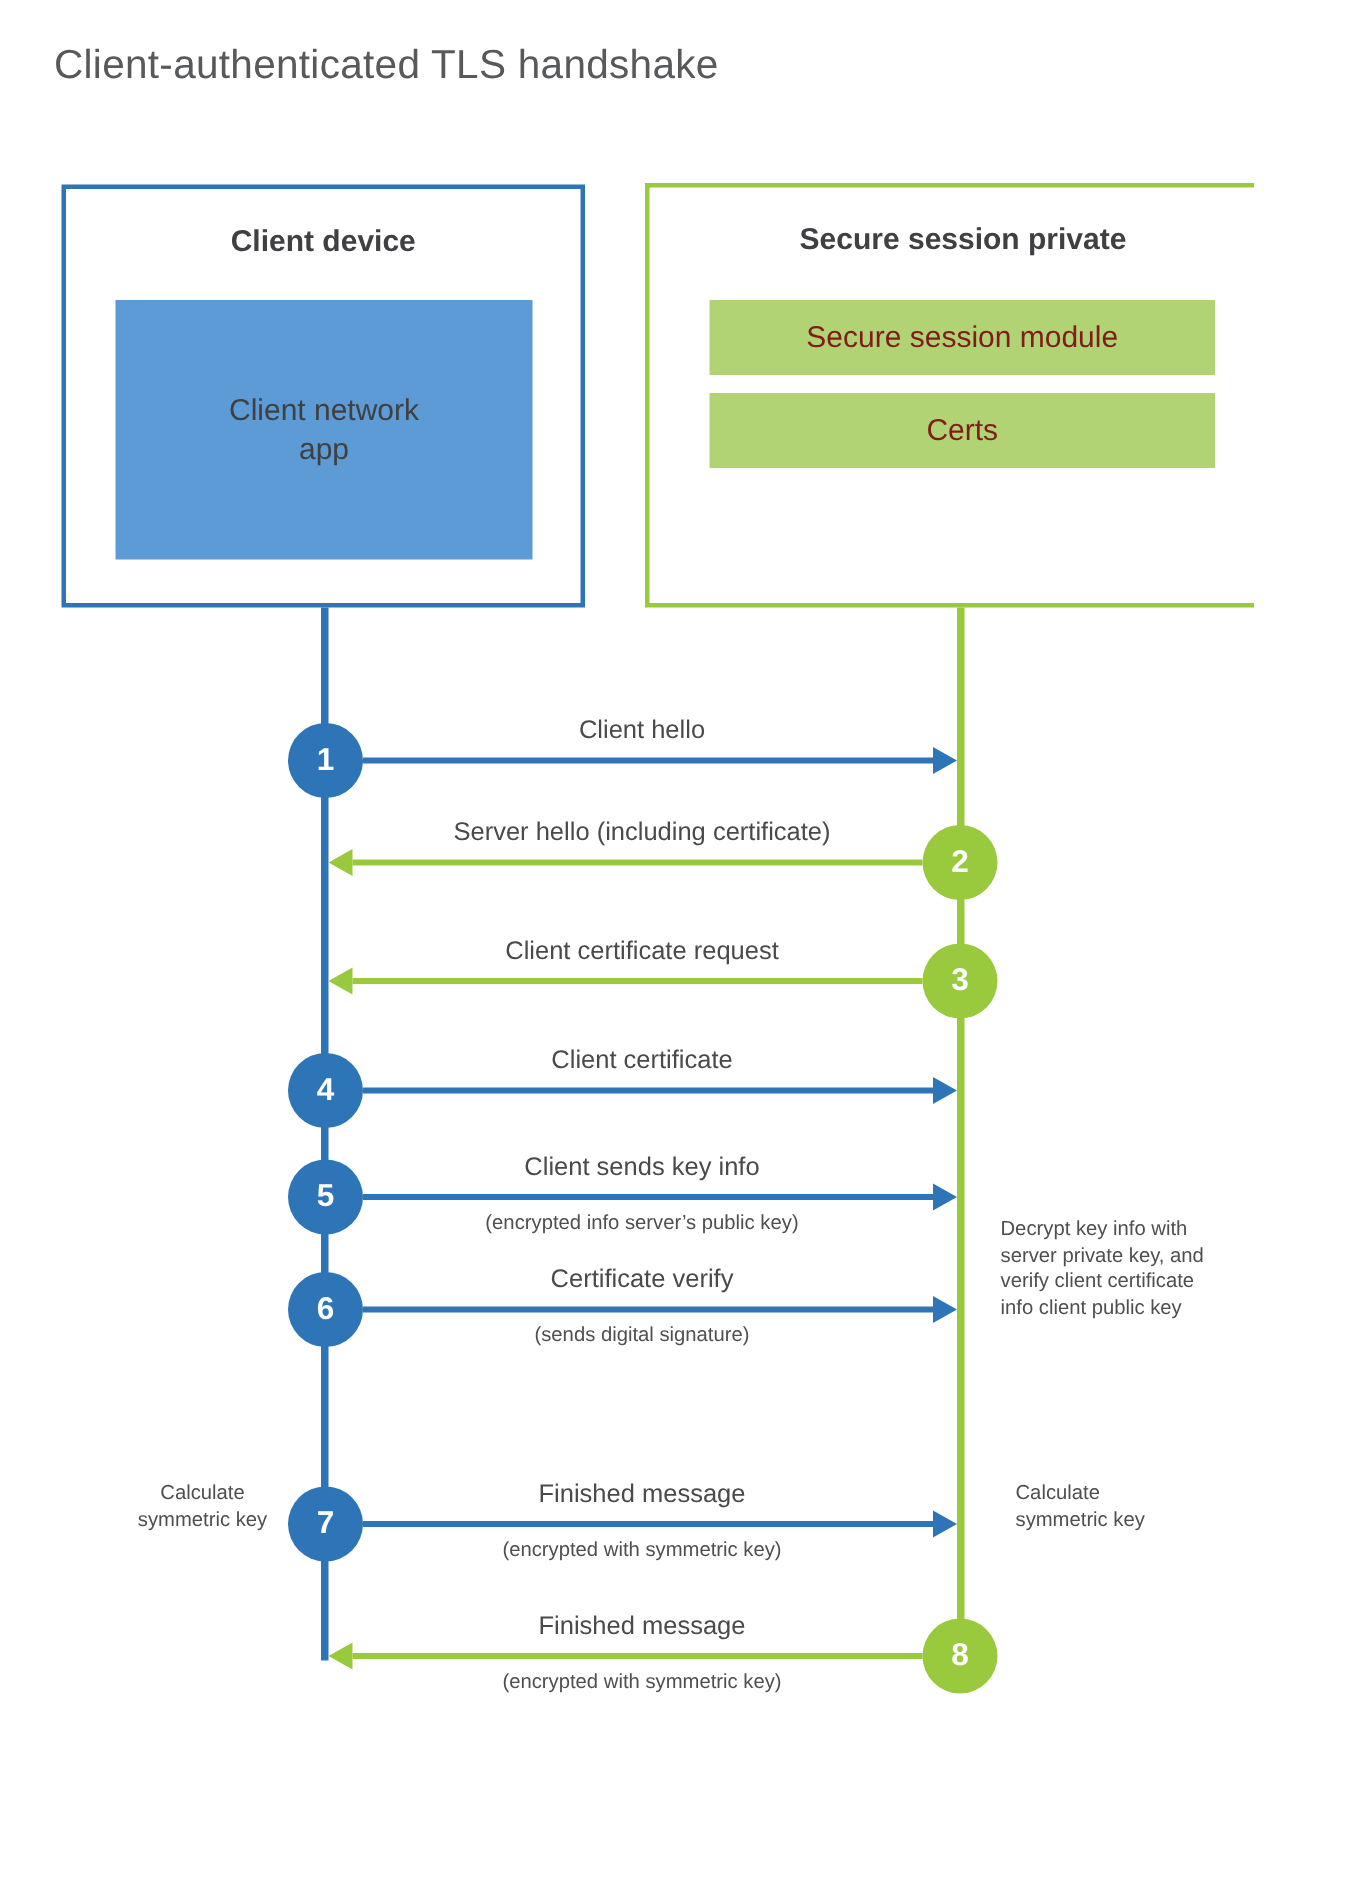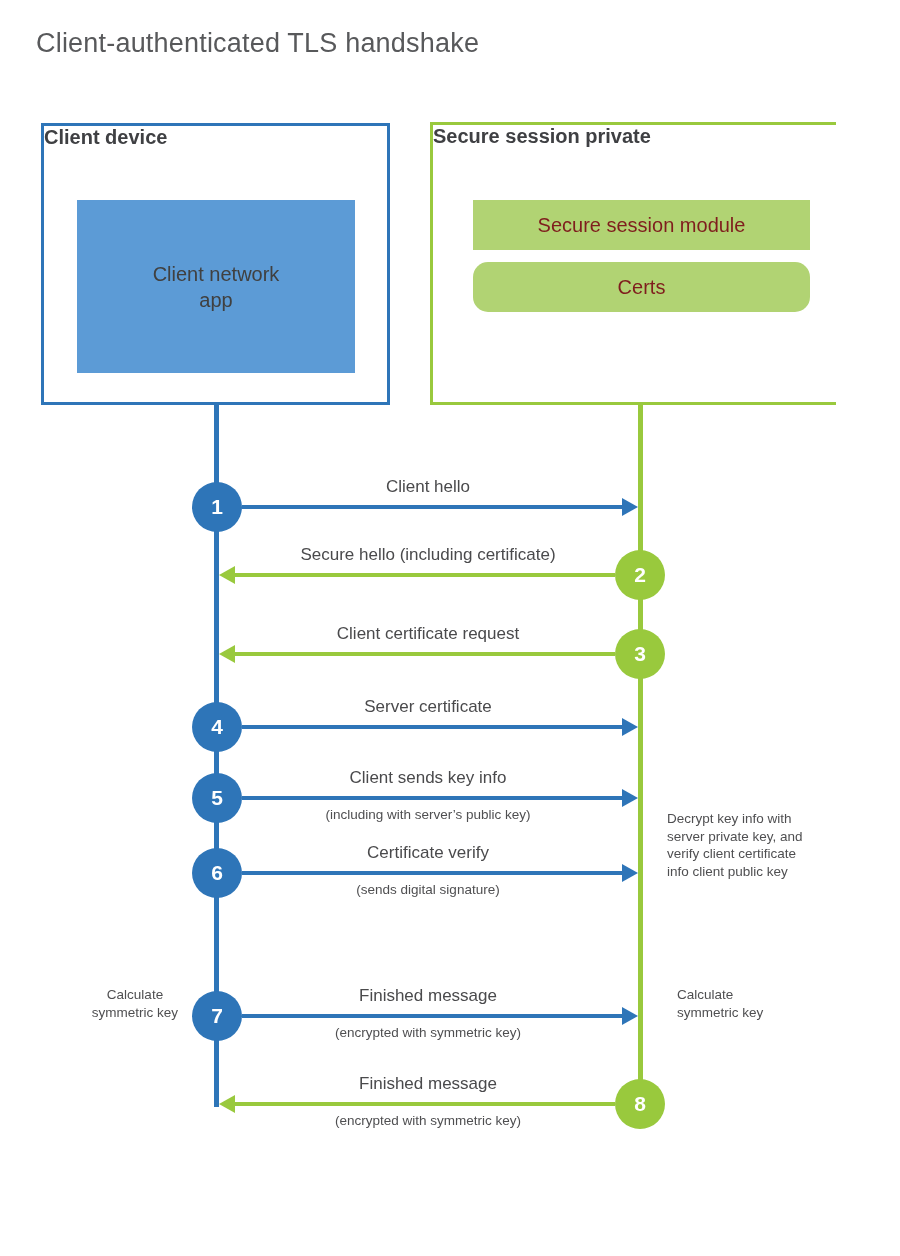--- a/index.html
+++ b/index.html
@@ -5,29 +5,29 @@
   html, body { margin: 0; padding: 0; background: #ffffff; }
   body { font-family: "Liberation Sans", sans-serif; }
   .canvas { position: relative; width: 836px; height: 1256px; background: #fff; overflow: hidden; }
 
   .title { position: absolute; left: 36px; top: 28px; font-size: 27px; font-weight: 400;
            color: #58595B; letter-spacing: 0.2px; }
 
   .actor { position: absolute; background: #fff; box-sizing: content-box; }
   .client-box { left: 41px; top: 123px; width: 343px; height: 276px; border: 3px solid var(--blue); }
   .server-box { left: 430px; top: 122px; width: 418px; height: 277px; border: 3px solid var(--green); }
-  .actor-title { font-size: 20px; font-weight: bold; color: #3F4043; }
+  .actor-title { text-align: center; margin-top: 24px; font-size: 20px; font-weight: bold; color: #3F4043; }
 
   .client-app { position: absolute; left: 33px; top: 74px; width: 278px; height: 173px;
                 background: var(--blue-fill); color: #404040; font-size: 20px; line-height: 26px;
                 display: flex; flex-direction: column; align-items: center; justify-content: center; }
 
   .server-bar { position: absolute; left: 40px; width: 337px; height: 50px; background: var(--green-fill);
                 color: #7f1d1d; font-size: 20px; display: flex; align-items: center; justify-content: center; }
-  .bar-1 { top: 75px; } .bar-2 { top: 137px; border-radius: 15px; } .bar-3 { top: 198px; }
+  .bar-1 { top: 75px; } .bar-2 { top: 137px; } .bar-3 { top: 198px; }
 
   .lifeline { position: absolute; width: 5px; top: 405px; }
   .lifeline.blue  { left: 214px; height: 702px; background: var(--blue); }
   .lifeline.green { left: 638px; height: 700px; background: var(--green); }
 
   .step { position: absolute; left: 0; width: 900px; height: 0; }
   .badge { position: absolute; width: 50px; height: 50px; border-radius: 50%; top: -25px;
            color: #fff; font-size: 21px; font-weight: bold;
            display: flex; align-items: center; justify-content: center; }
   .badge.blue  { left: 192px; background: var(--blue); }
@@ -77,42 +77,42 @@
   <div class="lifeline blue"></div>
   <div class="lifeline green"></div>
 
   <div class="step" style="top:507px">
     <div class="msg">Client hello</div>
     <div class="arrow right"></div>
     <div class="badge blue">1</div>
   </div>
 
   <div class="step" style="top:575px">
-    <div class="msg">Secure hello (including certificate)</div>
+    <div class="msg">Server hello (including certificate)</div>
     <div class="arrow left"></div>
     <div class="badge green">2</div>
   </div>
 
   <div class="step" style="top:654px">
     <div class="msg">Client certificate request</div>
     <div class="arrow left"></div>
     <div class="badge green">3</div>
   </div>
 
   <div class="step" style="top:727px">
-    <div class="msg">Server certificate</div>
+    <div class="msg">Client certificate</div>
     <div class="arrow right"></div>
     <div class="badge blue">4</div>
   </div>
 
   <div class="step" style="top:798px">
     <div class="msg">Client sends key info</div>
     <div class="arrow right"></div>
     <div class="badge blue">5</div>
-    <div class="sub">(including with server’s public key)</div>
+    <div class="sub">(encrypted info server’s public key)</div>
   </div>
 
   <div class="step" style="top:873px">
     <div class="msg">Certificate verify</div>
     <div class="arrow right"></div>
     <div class="badge blue">6</div>
     <div class="sub">(sends digital signature)</div>
   </div>
 
   <div class="step" style="top:1016px">

